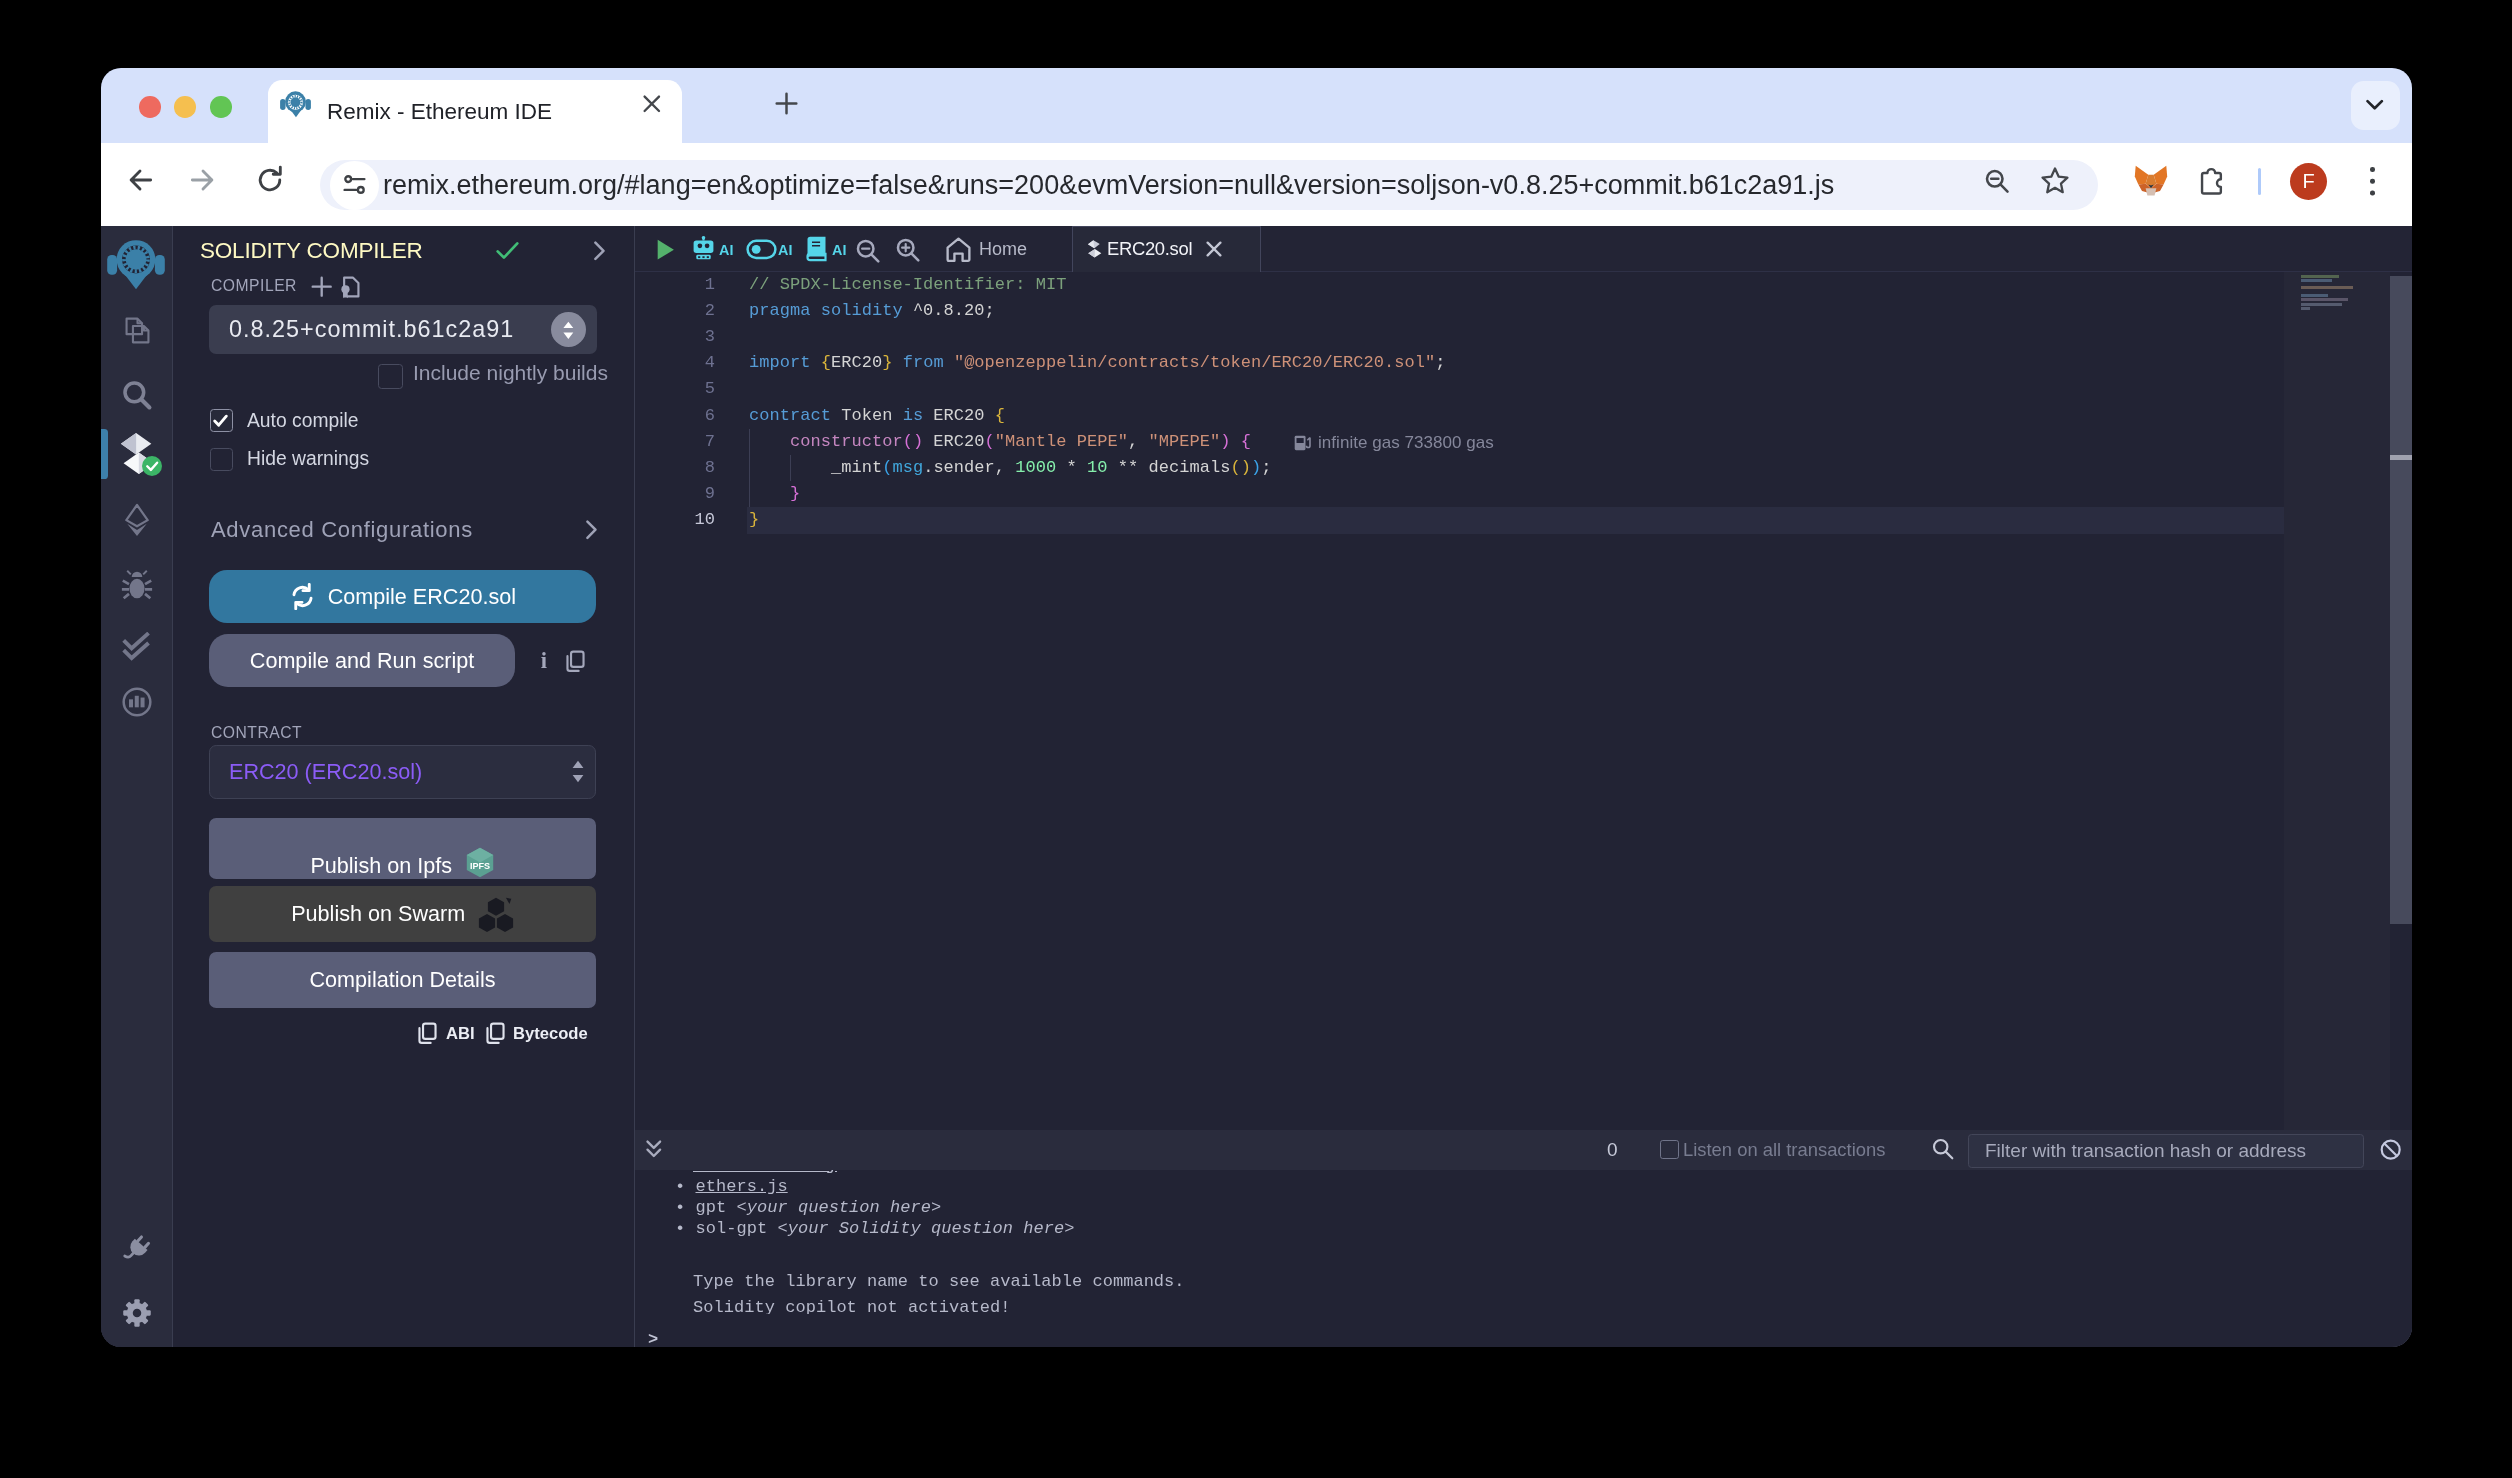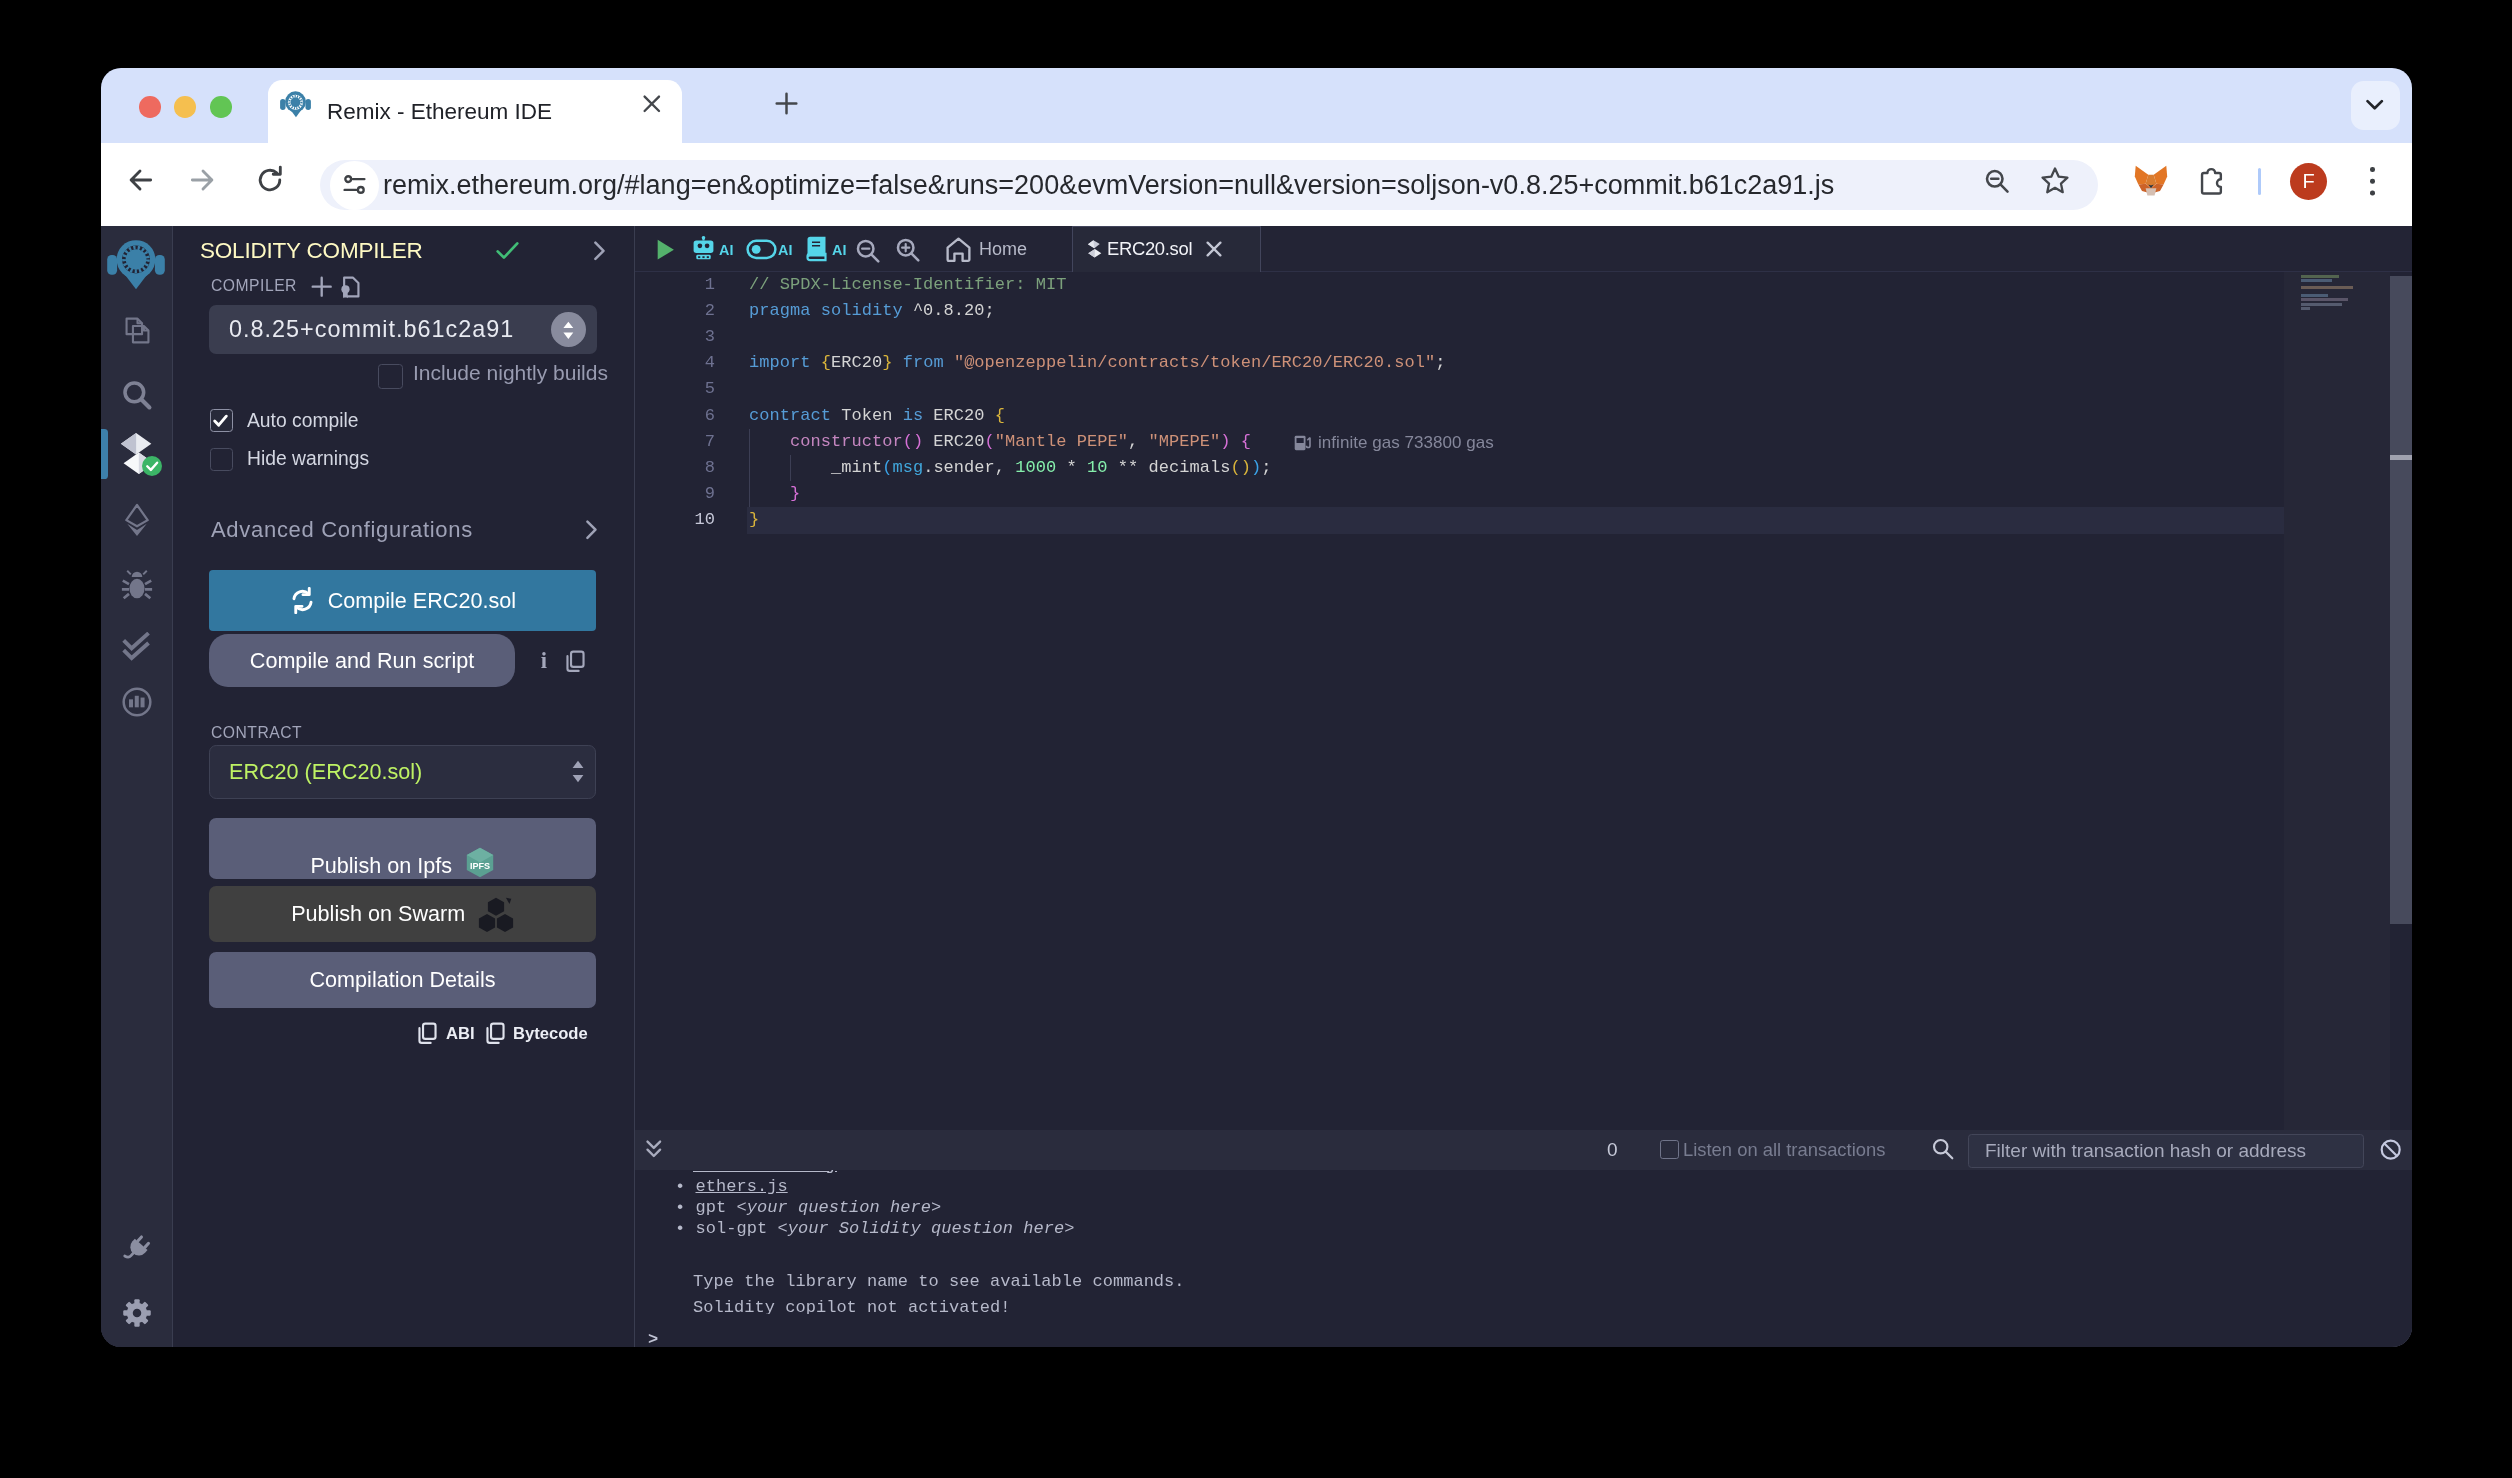--- a/index.html
+++ b/index.html
@@ -198,40 +198,40 @@
   <div class="abs" style="left:146px;top:332px;height:41px;display:flex;align-items:center;font-size:19.3px;color:#d4d7e2">Auto compile</div>
 
   <div class="abs" style="left:109px;top:380px;width:22.5px;height:22.5px;border:1.4px solid #484b5f;border-radius:3.6px"></div>
   <div class="abs" style="left:146px;top:370px;height:41px;display:flex;align-items:center;font-size:19.3px;color:#d4d7e2">Hide warnings</div>
 
   <div class="abs" style="left:110px;top:449px;font-size:22px;color:#9fa2b7;letter-spacing:0.7px">Advanced Configurations</div>
   <svg class="abs" style="left:481px;top:450px" width="18" height="23.4" viewBox="0 0 20 26">
       <path d="M6 4 L15 13 L6 22" stroke="#9fa2b6" stroke-width="2.8" fill="none" stroke-linecap="round" stroke-linejoin="round"></path>
     </svg>
 
-  <div class="abs" style="left:108px;top:502px;width:387px;height:61px;border-radius:4px;background:#32779f;display:flex;align-items:center;justify-content:center;color:#fff;font-size:21.6px">
+  <div class="abs" style="left:108px;top:502px;width:387px;height:53px;border-radius:18px;background:#32779f;display:flex;align-items:center;justify-content:center;color:#fff;font-size:21.6px">
       <svg width="27" height="27" viewBox="0 0 30 30" style="margin-right:11.7px">
         <path d="M5.5 13 a9.5 9.5 0 0 1 16 -5.5" stroke="#fff" stroke-width="3.2" fill="none" stroke-linecap="round"></path>
         <path d="M22.5 1.5 v7 h-7" fill="none" stroke="#fff" stroke-width="3.2" stroke-linecap="round" stroke-linejoin="round"></path>
         <path d="M24.5 17 a9.5 9.5 0 0 1 -16 5.5" stroke="#fff" stroke-width="3.2" fill="none" stroke-linecap="round"></path>
         <path d="M7.5 28.5 v-7 h7" fill="none" stroke="#fff" stroke-width="3.2" stroke-linecap="round" stroke-linejoin="round"></path>
       </svg>
       <span>Compile ERC20.sol</span>
     </div>
 
   <div class="abs" style="left:108px;top:566px;width:306px;height:53px;border-radius:19px;background:#5a5e78;display:flex;align-items:center;justify-content:center;color:#fff;font-size:21.6px">Compile and Run script</div>
   <div class="abs" style="left:434px;top:566px;width:18px;height:53px;display:flex;align-items:center;justify-content:center;color:#a4a7bb;font-size:22.5px;font-weight:bold;font-family:'Liberation Serif',serif">i</div>
   <svg class="abs" style="left:462px;top:580px" width="25" height="27" viewBox="0 0 28 30">
       <rect x="9" y="4" width="14" height="17" rx="2.5" fill="none" stroke="#a4a7bb" stroke-width="2.4"></rect>
       <path d="M5 9 v14 a2.5 2.5 0 0 0 2.5 2.5 h10" fill="none" stroke="#a4a7bb" stroke-width="2.4" stroke-linecap="round"></path>
     </svg>
 
   <div class="abs" style="left:110px;top:656px;font-size:15.7px;color:#a2a5ba;letter-spacing:0.5px">CONTRACT</div>
   <div class="abs" style="left:108px;top:677px;width:387px;height:54px;border-radius:7.2px;background:#2b2d3f;border:0.9px solid #3e4154"></div>
-  <div class="abs" style="left:128px;top:677px;height:54px;display:flex;align-items:center;font-size:21.6px;color:#bef264">ERC20 (ERC20.sol)</div>
+  <div class="abs" style="left:128px;top:677px;height:54px;display:flex;align-items:center;font-size:21.6px;color:#8b5cf6">ERC20 (ERC20.sol)</div>
   <svg class="abs" style="left:467px;top:690px" width="20" height="27" viewBox="0 0 22 30">
       <path d="M11 3 L17 11 L5 11 Z M11 27 L5 19 L17 19 Z" fill="#9fa2b6"></path>
     </svg>
 
   <div class="abs" style="left:108px;top:750px;width:387px;height:61px;border-radius:7.2px;background:#5a5e78;display:flex;align-items:flex-end;justify-content:center;color:#fff;font-size:21.6px">
       <span>Publish on Ipfs</span>
       <svg width="30" height="33" viewBox="0 0 36 40" style="margin-left:12.6px;font-size:24px">
         <path d="M18 2 L34 11 V29 L18 38 L2 29 V11 Z" fill="#5ba092"></path>
         <path d="M18 2 L34 11 L18 20 L2 11 Z" fill="#6db0a2"></path>
         <text x="18" y="28" font-size="11" font-weight="bold" fill="#fff" text-anchor="middle" font-family="Liberation Sans">IPFS</text>

